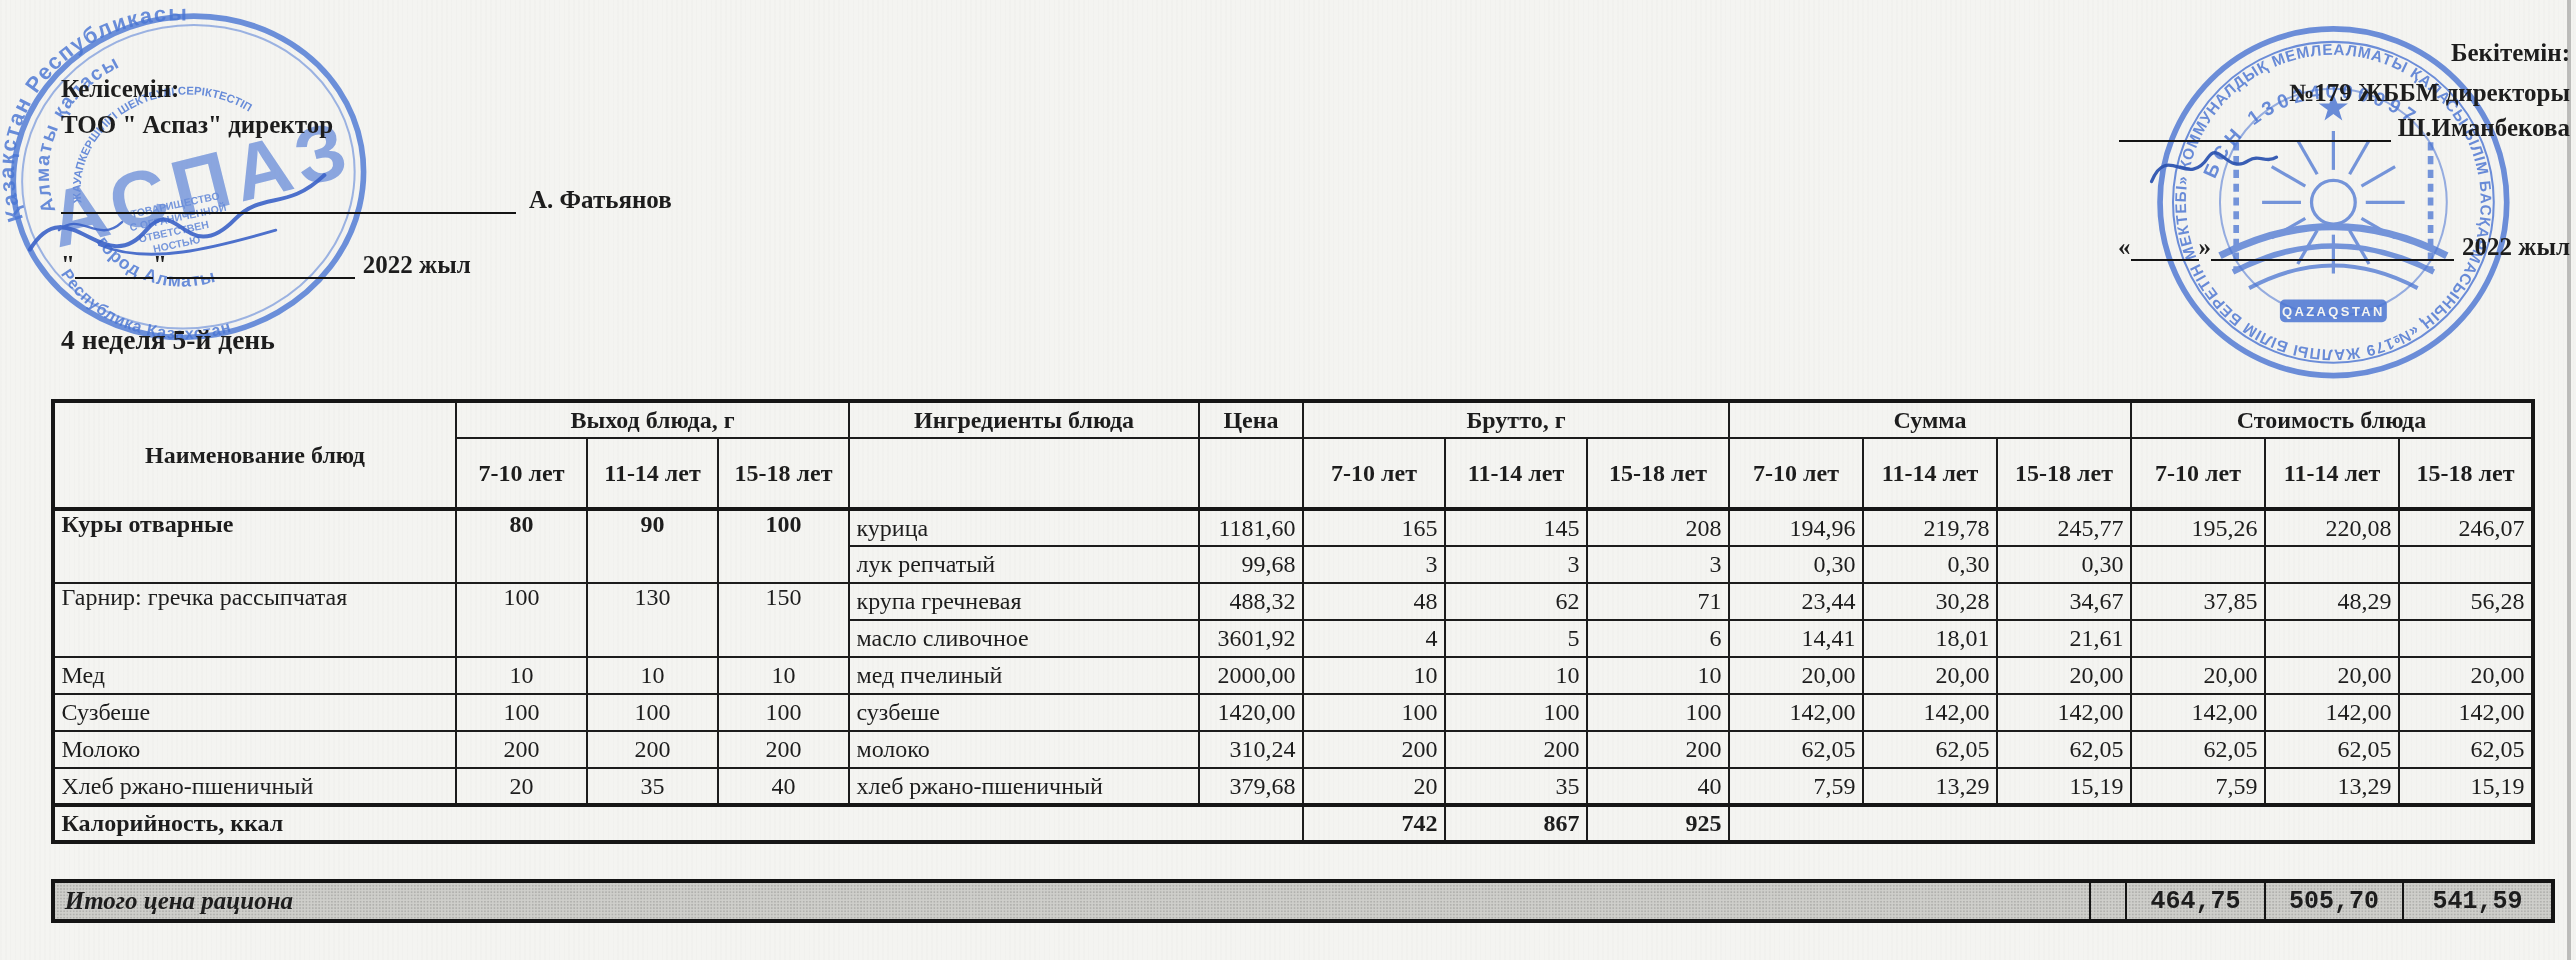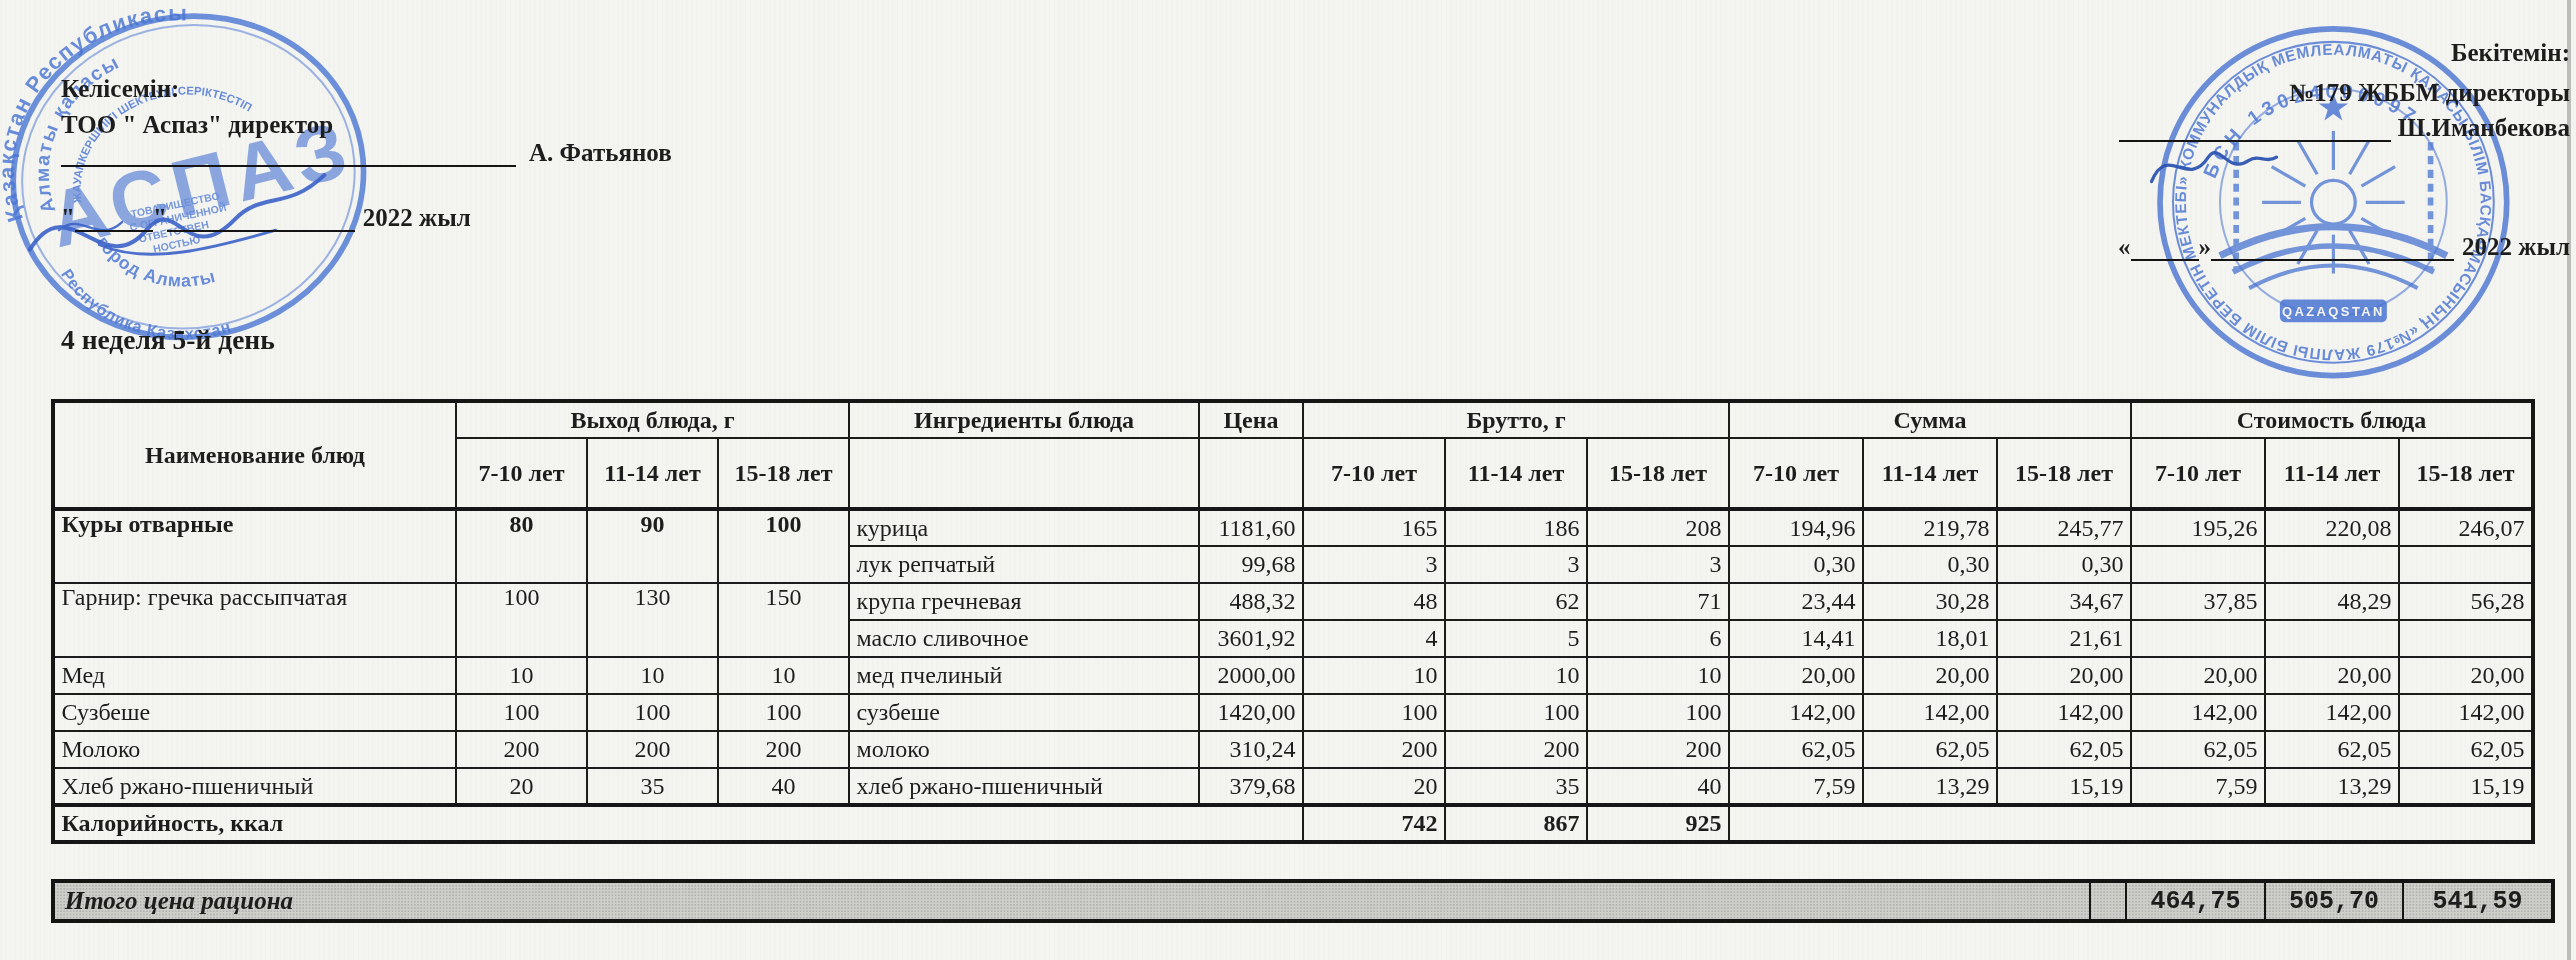--- a/index.html
+++ b/index.html
@@ -13,21 +13,21 @@
   .page::after{
     content:""; position:absolute; inset:0; pointer-events:none;
     background:repeating-linear-gradient(90deg, rgba(0,0,0,0.013) 0 1.6px, transparent 1.6px 4.9px);
   }
   .scan-edge { position:absolute; right:4.9px; top:0; width:4px; height:961px;
     background:rgba(45,45,45,0.28); }
 
   
   .hdr-left { position:absolute; left:61px; top:75px; z-index:8; font-weight:bold; font-size:25px; }
   .hdr-left .l2 { margin-top:8px; }
-  .hdr-left .sig-row { }
+  .hdr-left .sig-row { margin-top:47px; }
   .hdr-left .date-row { margin-top:37px; }
   .uline { display:inline-block; border-bottom:2.4px solid #141414; height:1.05em; vertical-align:bottom; }
   .week-label { position:absolute; left:61px; top:324px; z-index:8; font-weight:bold; font-size:27.5px; }
 
   .hdr-right { position:absolute; right:6px; top:39px; z-index:8; text-align:right; font-weight:bold; font-size:25px; }
   .hdr-right .l2 { margin-top:12px; }
   .hdr-right .sig-row { margin-top:6.5px; }
   .hdr-right .date-row { margin-top:91px; }
 
   .stamp { position:absolute; z-index:5; }
@@ -231,21 +231,21 @@
     </thead>
     <tbody>
       <tr>
         <td rowspan="2" class="c-dish b vtop">Куры отварные</td>
         <td rowspan="2" class="c-out b vtop">80</td>
         <td rowspan="2" class="c-out b vtop">90</td>
         <td rowspan="2" class="c-out b vtop">100</td>
         <td class="c-ing">курица</td>
         <td class="c-num">1181,60</td>
         <td class="c-num">165</td>
-        <td class="c-num">186</td>
+        <td class="c-num">145</td>
         <td class="c-num">208</td>
         <td class="c-num">194,96</td>
         <td class="c-num">219,78</td>
         <td class="c-num">245,77</td>
         <td class="c-num">195,26</td>
         <td class="c-num">220,08</td>
         <td class="c-num">246,07</td>
       </tr>
       <tr>
         <td class="c-ing">лук репчатый</td>

